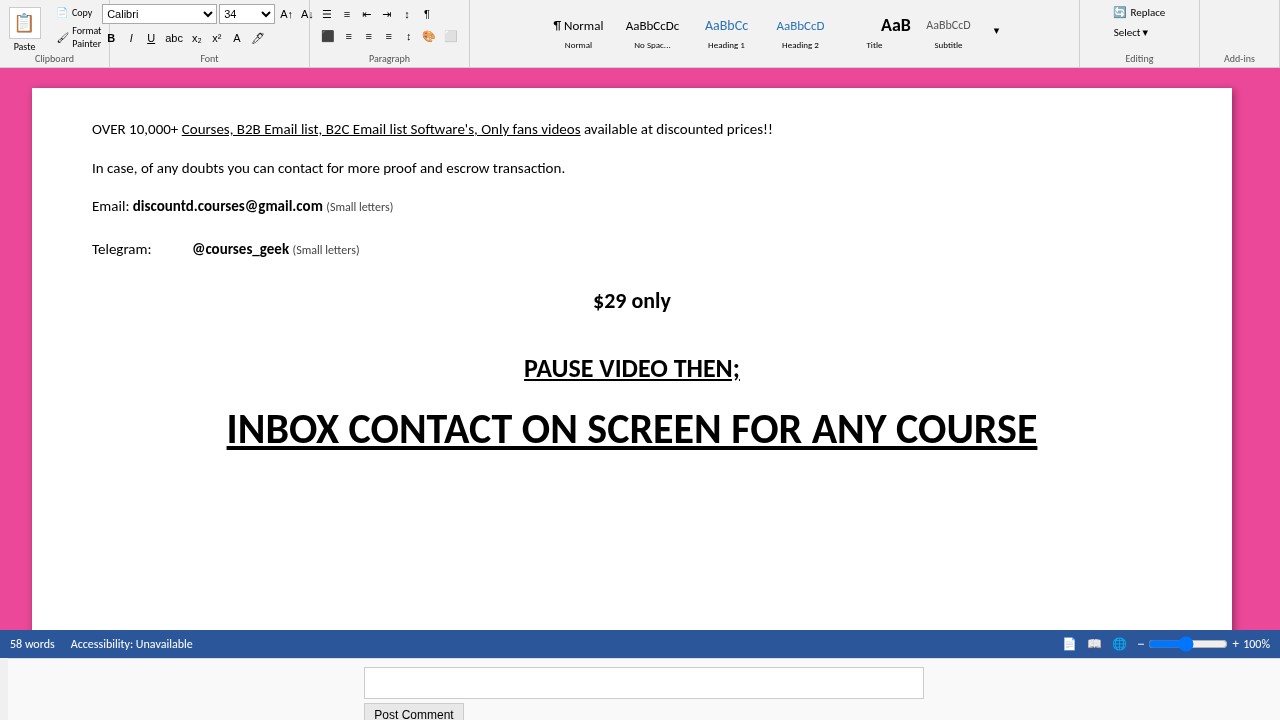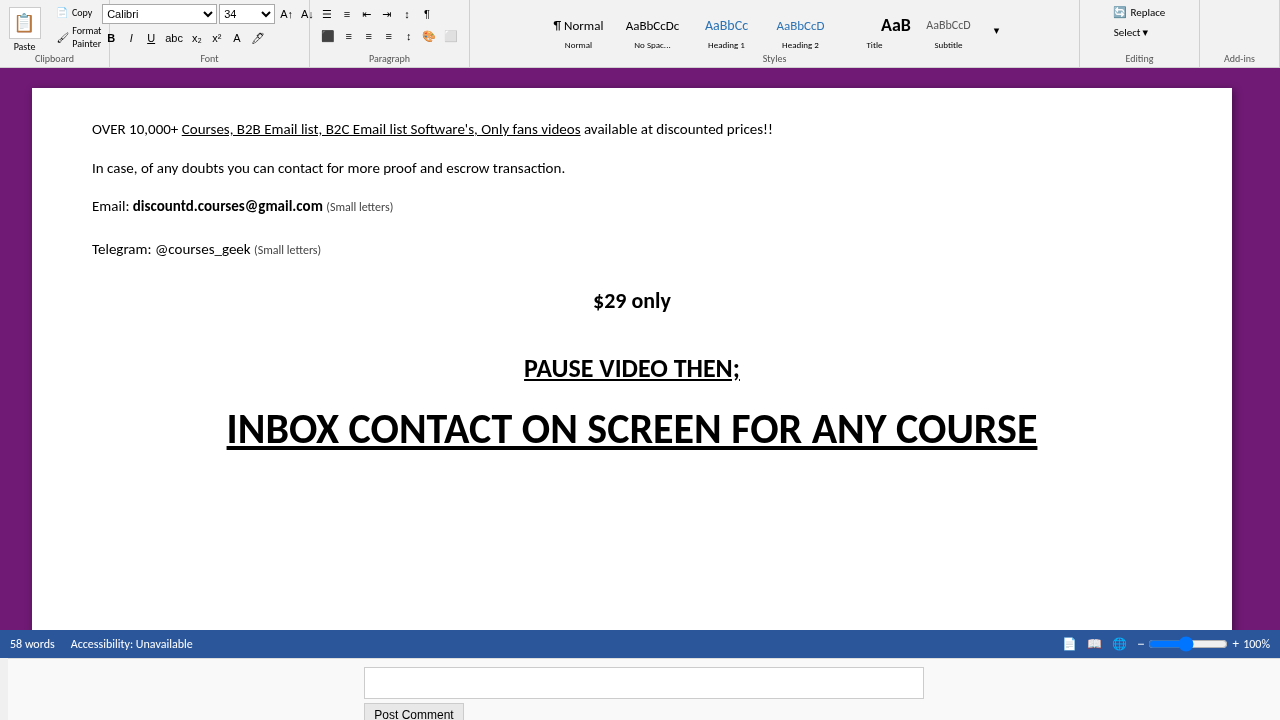--- a/index.html
+++ b/index.html
@@ -178,21 +178,21 @@
 
     .editing-content {
       display: flex;
       flex-direction: column;
       gap: 2px;
       padding-bottom: 10px;
     }
 
     
     .doc-container {
-      background: #701a75;
+      background: #ec4899;
       height: calc(640px - 68px);
       overflow: hidden;
       display: flex;
       justify-content: center;
       padding: 20px 16px 0 0;
     }
 
     .doc-page {
       background: white;
       width: 1200px;
@@ -233,21 +233,22 @@
       font-size: 12px;
       color: #444;
     }
 
     .doc-telegram-line {
       font-size: 15px;
       margin-bottom: 24px;
     }
 
     .telegram-handle {
-      font-weight: normal;
+      font-weight: bold;
+      margin-left: 37px;
     }
 
     .price-line {
       text-align: center;
       font-weight: bold;
       font-size: 22px;
       margin-bottom: 32px;
     }
 
     .proof-line {
@@ -471,21 +472,20 @@
       <div class="style-item">
         <div class="style-preview" style="font-size:18px; font-weight:bold;margin-left:43px;">AaB</div>
         <div class="style-name">Title</div>
       </div>
       <div class="style-item">
         <div class="style-preview" style="color:#595959; font-size:12px;">AaBbCcD</div>
         <div class="style-name">Subtitle</div>
       </div>
       <button class="ribbon-btn" style="align-self:center;">▾</button>
     </div>
-    <span class="ribbon-group-label">Styles</span>
   </div>
 
   <div class="ribbon-group editing-group">
     <div class="editing-content">
       <div class="replace-btn">
         <span>🔄</span>
         <span>Replace</span>
       </div>
       <div class="select-btn">
         <span>Select</span>

